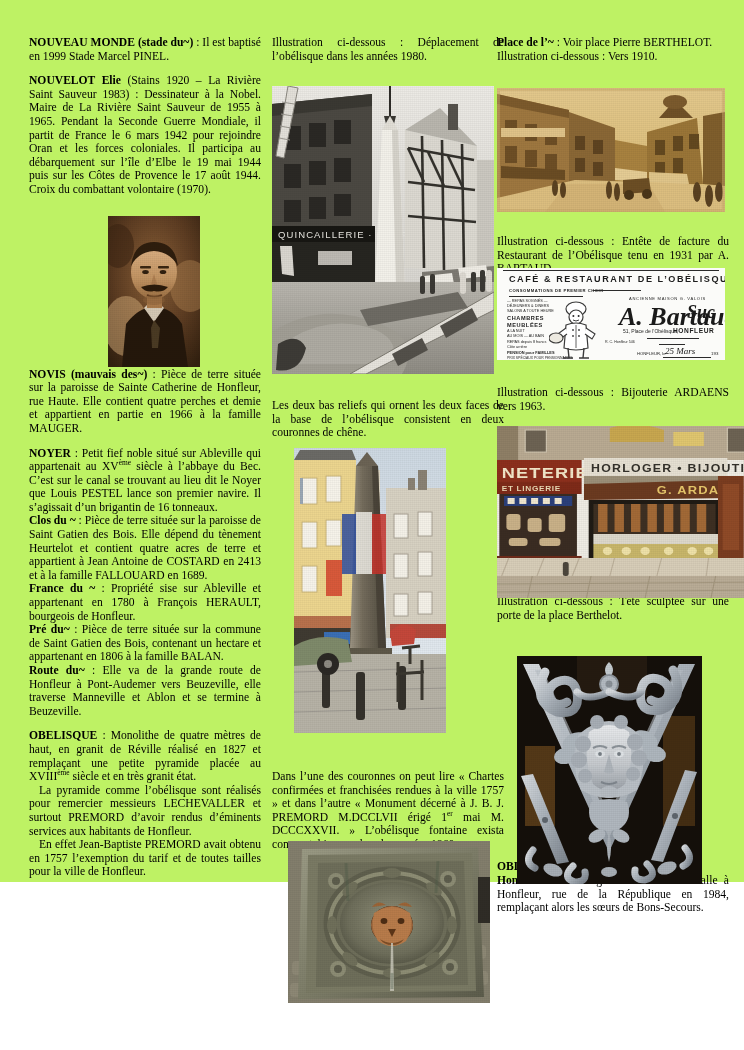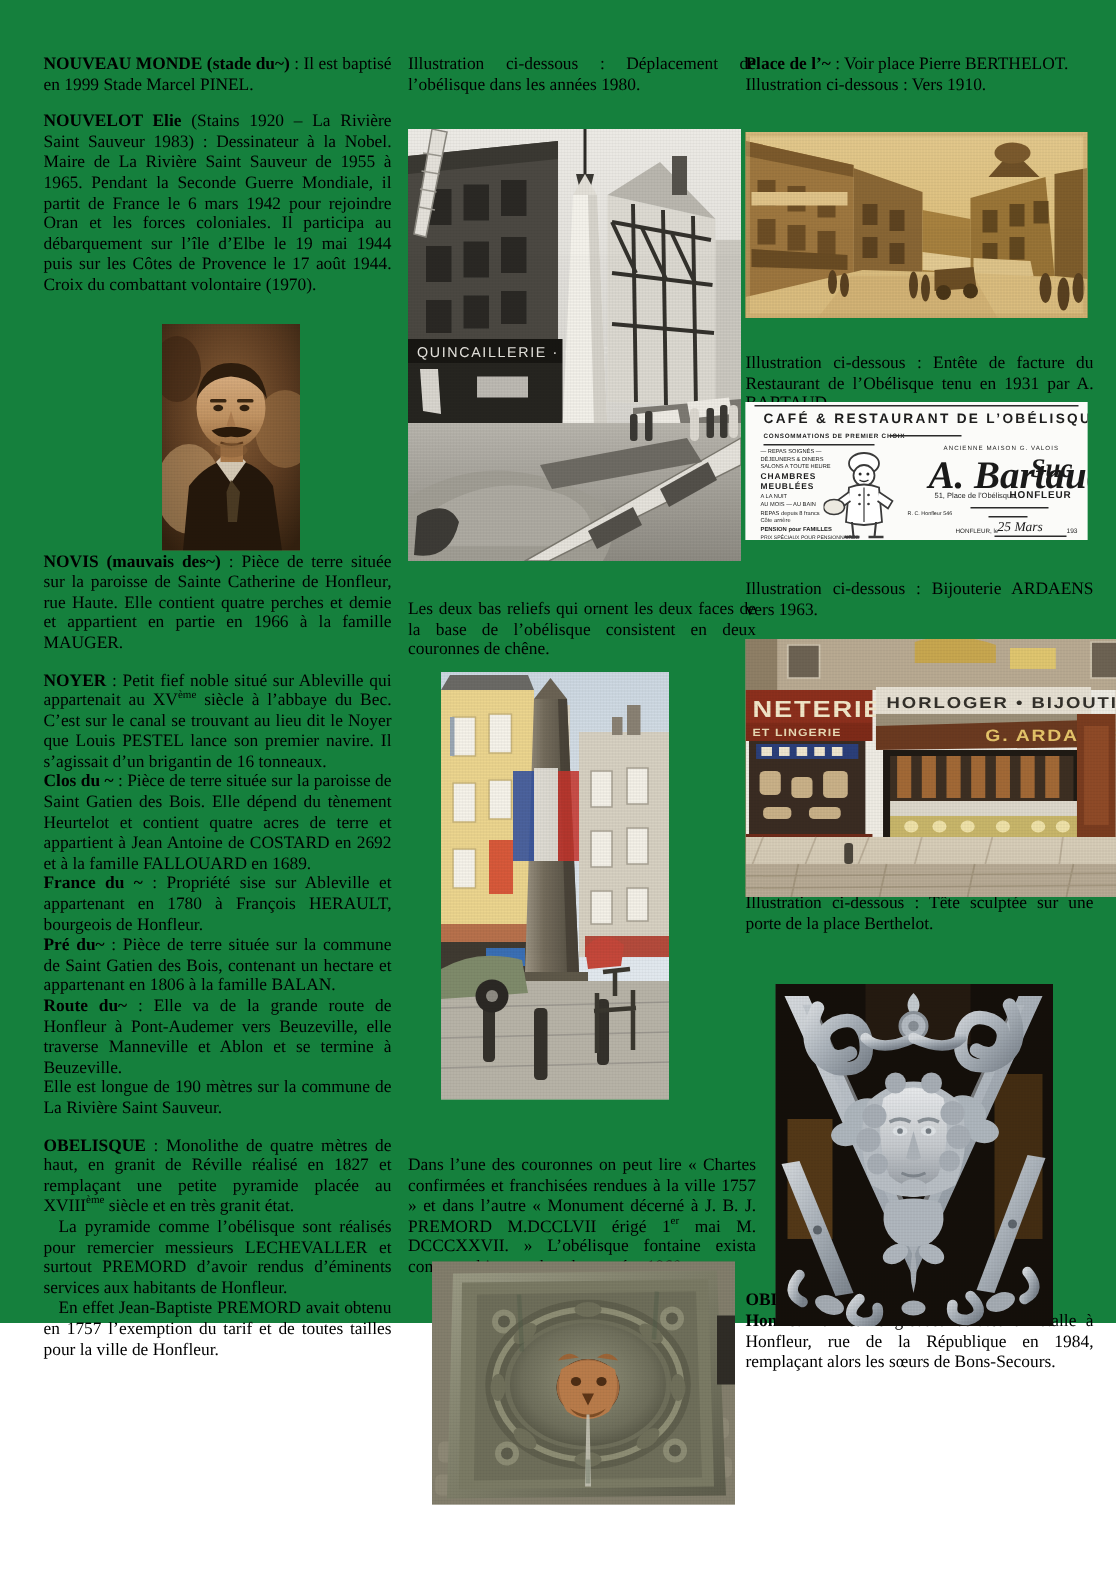--- a/index.html
+++ b/index.html
@@ -6,21 +6,21 @@
   html,body{margin:0;padding:0;background:#ffffff;}
   body{
     width:744px;height:1050px;
     font-family:"Liberation Serif","DejaVu Serif",serif;
     color:#000;
     position:relative;
     overflow:hidden;
   }
   .page{
     position:absolute;left:0;top:0;width:744px;height:882px;
-    background:#15803d;
+    background:#bef264;
   }
   .col{
     position:absolute;top:36px;width:232px;
   }
   #col-left{left:29px;}
   #col-mid{left:272px;}
   #col-right{left:497px;}
 
   p.t{
     margin:0 0 0 0;
@@ -164,38 +164,35 @@
 
     <p class="t gap">
       <span class="hd">NOVIS (mauvais des~)</span><span> : Pièce de terre située sur la paroisse de Sainte Catherine de Honfleur, rue Haute. Elle contient quatre perches et demie et appartient en partie en 1966 à la famille MAUGER.</span>
     </p>
 
     <p class="t gap">
       <span class="hd">NOYER</span><span> : Petit fief noble situé sur Ableville qui appartenait au XV</span><span class="sup">ème</span><span> siècle à l’abbaye du Bec. C’est sur le canal se trouvant au lieu dit le Noyer que Louis PESTEL lance son premier navire. Il s’agissait d’un brigantin de 16 tonneaux.</span>
     </p>
 
     <p class="t">
-      <span class="hd">Clos du ~</span><span> : Pièce de terre située sur la paroisse de Saint Gatien des Bois. Elle dépend du tènement Heurtelot et contient quatre acres de terre et appartient à Jean Antoine de COSTARD en 2692 et à la famille FALLOUARD en 1689.</span>
+      <span class="hd">Clos du ~</span><span> : Pièce de terre située sur la paroisse de Saint Gatien des Bois. Elle dépend du tènement Heurtelot et contient quatre acres de terre et appartient à Jean Antoine de COSTARD en 2413 et à la famille FALLOUARD en 1689.</span>
     </p>
 
     <p class="t">
       <span class="hd">France du ~</span><span> : Propriété sise sur Ableville et appartenant en 1780 à François HERAULT, bourgeois de Honfleur.</span>
     </p>
 
     <p class="t">
       <span class="hd">Pré du~</span><span> : Pièce de terre située sur la commune de Saint Gatien des Bois, contenant un hectare et appartenant en 1806 à la famille BALAN.</span>
     </p>
 
     <p class="t">
       <span class="hd">Route du~</span><span> : Elle va de la grande route de Honfleur à Pont-Audemer vers Beuzeville, elle traverse Manneville et Ablon et se termine à Beuzeville.</span>
     </p>
 
-    <p class="t">
-      <span>Elle est longue de 190 mètres sur la commune de La Rivière Saint Sauveur.</span>
-    </p>
 
     <p class="t gap">
       <span class="hd">OBELISQUE</span><span> : Monolithe de quatre mètres de haut, en granit de Réville réalisé en 1827 et remplaçant une petite pyramide placée au XVIII</span><span class="sup">ème</span><span> siècle et en très granit état.</span>
     </p>
 
     <p class="t" style="text-indent:10px">
       <span>La pyramide comme l’obélisque sont réalisés pour remercier messieurs LECHEVALLER et surtout PREMORD d’avoir rendus d’éminents services aux habitants de Honfleur.</span>
     </p>
 
     <p class="t" style="text-indent:10px">

